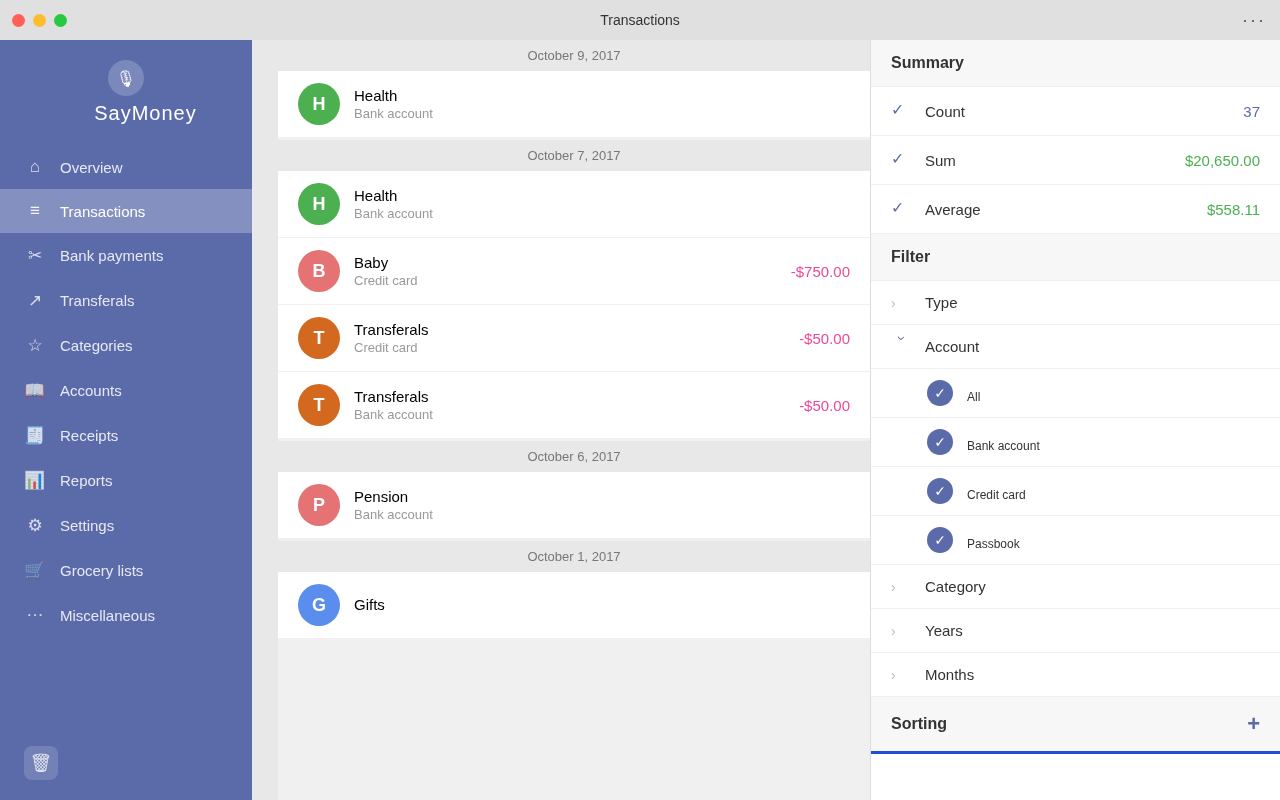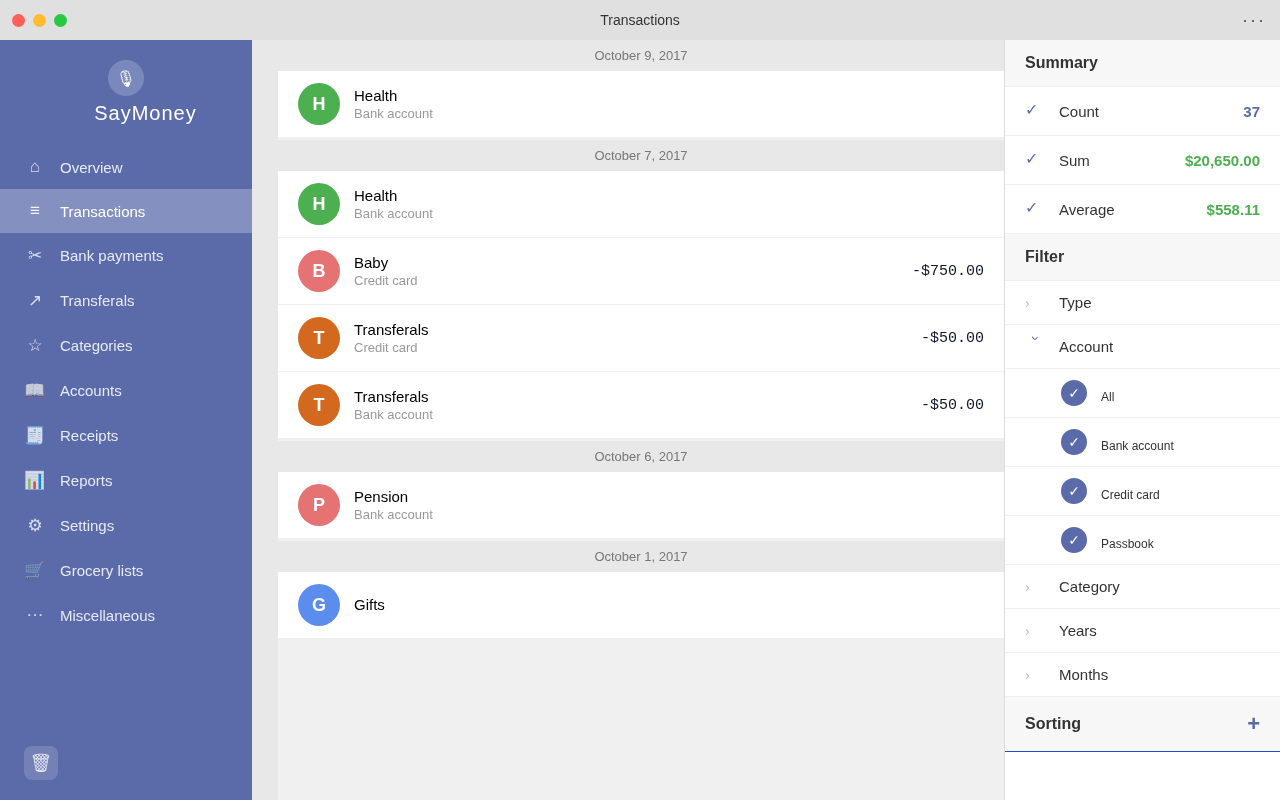--- a/index.html
+++ b/index.html
@@ -124,25 +124,25 @@
       font-size: 18px; font-weight: 600; color: white;
       flex-shrink: 0; margin-right: 14px;
     }
     .avatar-green { background: #4caf50; }
     .avatar-pink { background: #e57373; }
     .avatar-orange { background: #d2691e; }
     .avatar-blue { background: #5b8def; }
     .trans-info { flex: 1; }
     .trans-name { font-size: 15px; color: #000000; font-weight: 500; }
     .trans-account { font-size: 13px; color: #999; margin-top: 2px; }
-    .trans-amount { font-size: 15px; color: #0f172a; font-weight: 500; font-family: Liberation Mono, monospace; }
+    .trans-amount { font-size: 15px; color: #ec4899; font-weight: 500; }
 
     
     .right-panel {
-      width: 276px;
+      width: 410px;
       background: white;
       flex-shrink: 0;
       overflow-y: auto;
       border-left: 1px solid #ddd;
     }
     .panel-section-header {
       padding: 14px 20px;
       background: #f7f7f7;
       font-size: 16px;
       font-weight: 600;
@@ -155,21 +155,21 @@
       padding: 13px 20px;
       border-bottom: 1px solid #f0f0f0;
     }
     .panel-row-check {
       width: 22px; height: 22px;
       color: #5b6baa; font-size: 16px;
       margin-right: 12px;
       flex-shrink: 0;
     }
     .panel-row-label { flex: 1; font-size: 15px; color: #333; }
-    .panel-row-value { font-size: 15px; color: #4caf50; font-weight: 700; }
+    .panel-row-value { font-size: 15px; color: #4caf50; font-weight: 400; }
     .panel-row-value.blue { color: #5b6baa; }
 
     
     .account-filter-item {
       display: flex;
       align-items: center;
       padding: 11px 20px 11px 56px;
       border-bottom: 1px solid #f0f0f0;
       cursor: pointer;
     }
@@ -191,21 +191,21 @@
     }
     .expand-arrow { width: 22px; color: #bbb; font-size: 14px; margin-right: 12px; }
     .expand-arrow.open { color: #5b6baa; transform: rotate(90deg); }
 
     .sorting-header {
       padding: 14px 20px;
       background: #f7f7f7;
       font-size: 16px;
       font-weight: 600;
       color: #333;
-      border-bottom: 1px solid #1d4ed8;
+      border-bottom: 3px solid #1d4ed8;
       display: flex;
       align-items: center;
       justify-content: space-between;
     }
     .sorting-add {
       color: #5b6baa; font-size: 22px; cursor: pointer;
     }
   </style>
 </head>
 <body>

